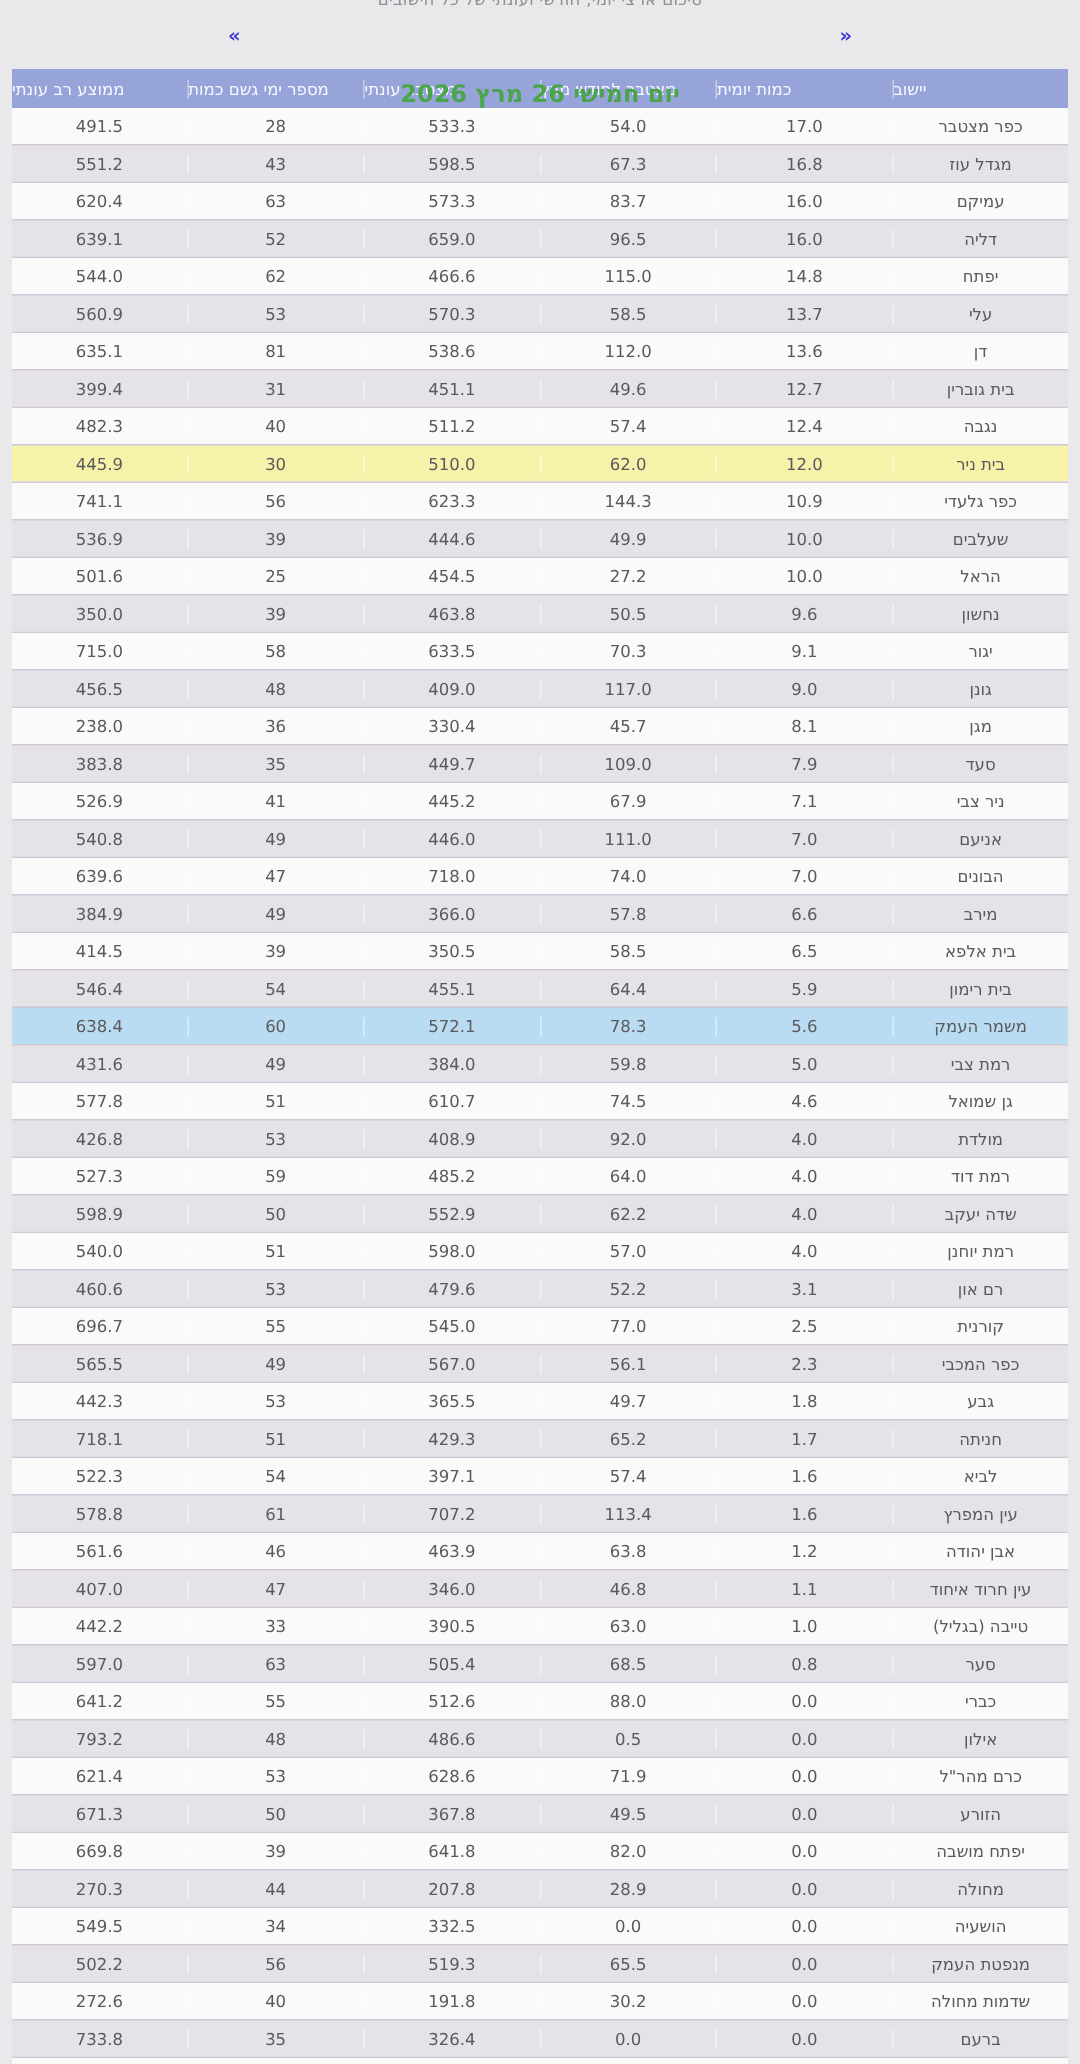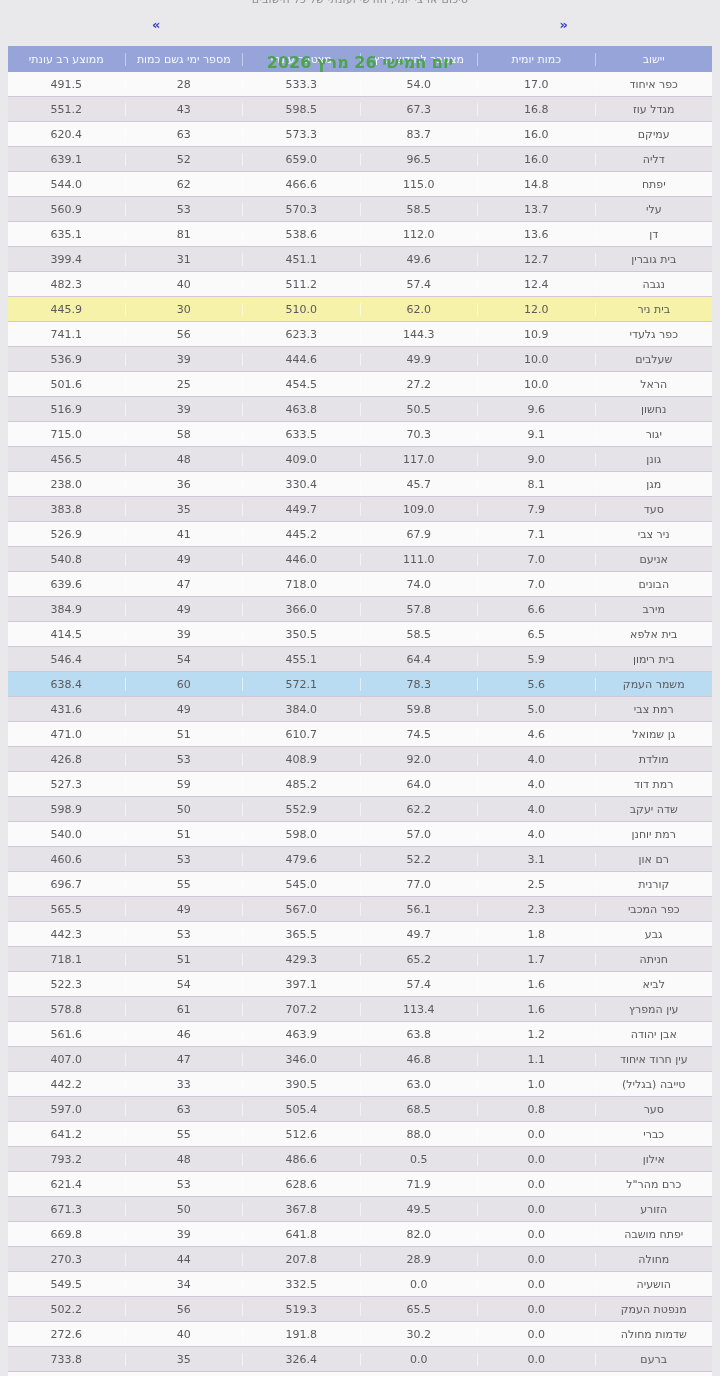--- a/index.html
+++ b/index.html
@@ -25,21 +25,21 @@
   }
   .arrow.next{left:152px;}
   .arrow.prev{right:152px;}
   
   .table{margin:0 8px;}
   .thead{
     display:flex;height:26px;align-items:center;
     background:var(--header-bg,#96a4da);color:#f7f9ff;font-size:11px;
   }
   .thead > div{
-    flex:1 1 0;text-align:center;white-space:nowrap;overflow:hidden;
+    flex:1 1 0;text-align:left;white-space:nowrap;overflow:hidden;
   }
   .thead > div + div{border-inline-start:1px solid rgba(255,255,255,.45);}
   .row{
     display:flex;height:24px;align-items:center;
     background:#fbfafb;border-top:1px solid #cfc7d6;
     font-size:11px;color:#5a5a5c;
   }
   .row:first-child{border-top:none;}
   .row.stripe{background:var(--stripe,#e5e3e7);}
   .row.hl-yellow{background:var(--highlight-yellow,#f6f2a9);}
@@ -67,21 +67,21 @@
   <div class="thead">
     <div>יישוב</div>
     <div>כמות יומית</div>
     <div>מצטבר לחודש מרץ</div>
     <div>מצטבר עונתי</div>
     <div>מספר ימי גשם כמות</div>
     <div>ממוצע רב עונתי</div>
   </div>
   <div class="tbody">
       <div class="row">
-        <div>כפר איחוד</div>
+        <div>כפר מצטבר</div>
         <div>17.0</div>
         <div>54.0</div>
         <div>533.3</div>
         <div>28</div>
         <div>491.5</div>
       </div>
       <div class="row stripe">
         <div>מגדל עוז</div>
         <div>16.8</div>
         <div>67.3</div>
@@ -176,21 +176,21 @@
         <div>454.5</div>
         <div>25</div>
         <div>501.6</div>
       </div>
       <div class="row stripe">
         <div>נחשון</div>
         <div>9.6</div>
         <div>50.5</div>
         <div>463.8</div>
         <div>39</div>
-        <div>516.9</div>
+        <div>350.0</div>
       </div>
       <div class="row">
         <div>יגור</div>
         <div>9.1</div>
         <div>70.3</div>
         <div>633.5</div>
         <div>58</div>
         <div>715.0</div>
       </div>
       <div class="row stripe">
@@ -280,21 +280,21 @@
         <div>384.0</div>
         <div>49</div>
         <div>431.6</div>
       </div>
       <div class="row">
         <div>גן שמואל</div>
         <div>4.6</div>
         <div>74.5</div>
         <div>610.7</div>
         <div>51</div>
-        <div>471.0</div>
+        <div>577.8</div>
       </div>
       <div class="row stripe">
         <div>מולדת</div>
         <div>4.0</div>
         <div>92.0</div>
         <div>408.9</div>
         <div>53</div>
         <div>426.8</div>
       </div>
       <div class="row">

